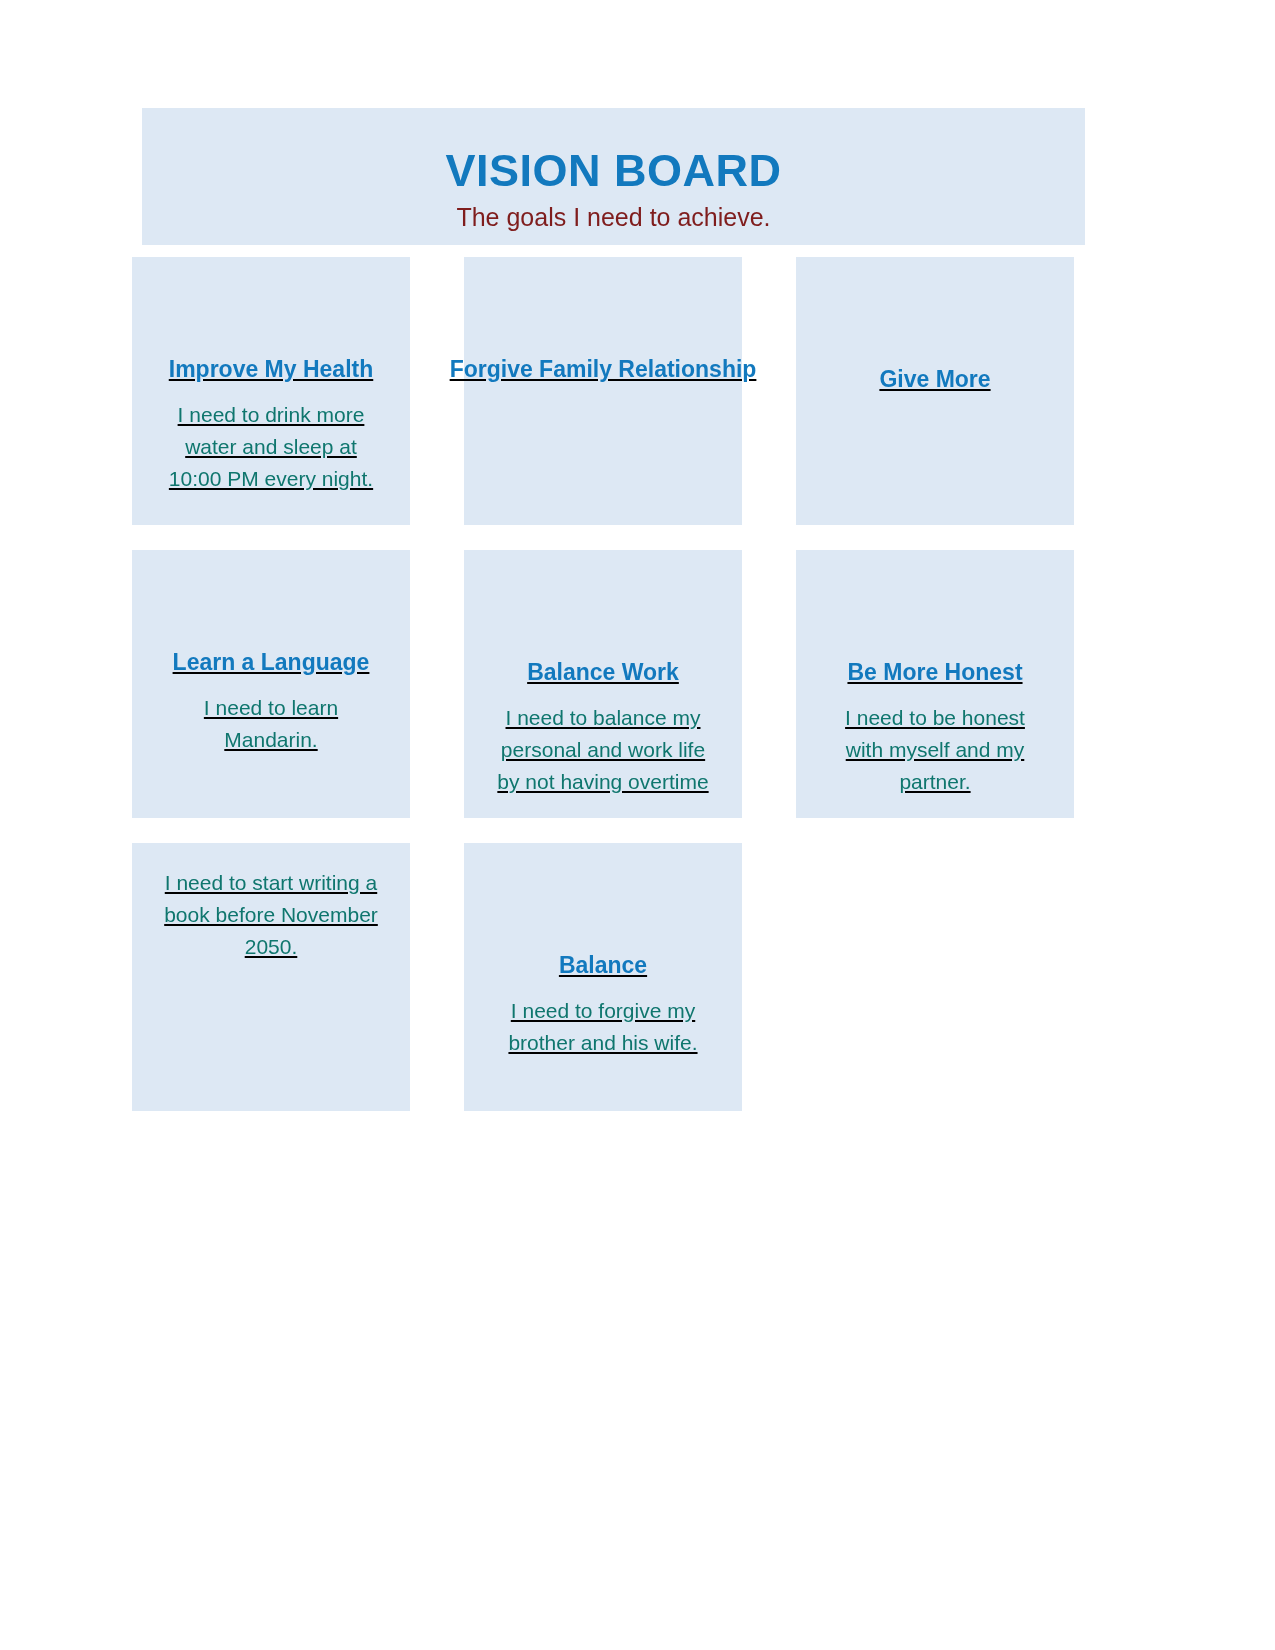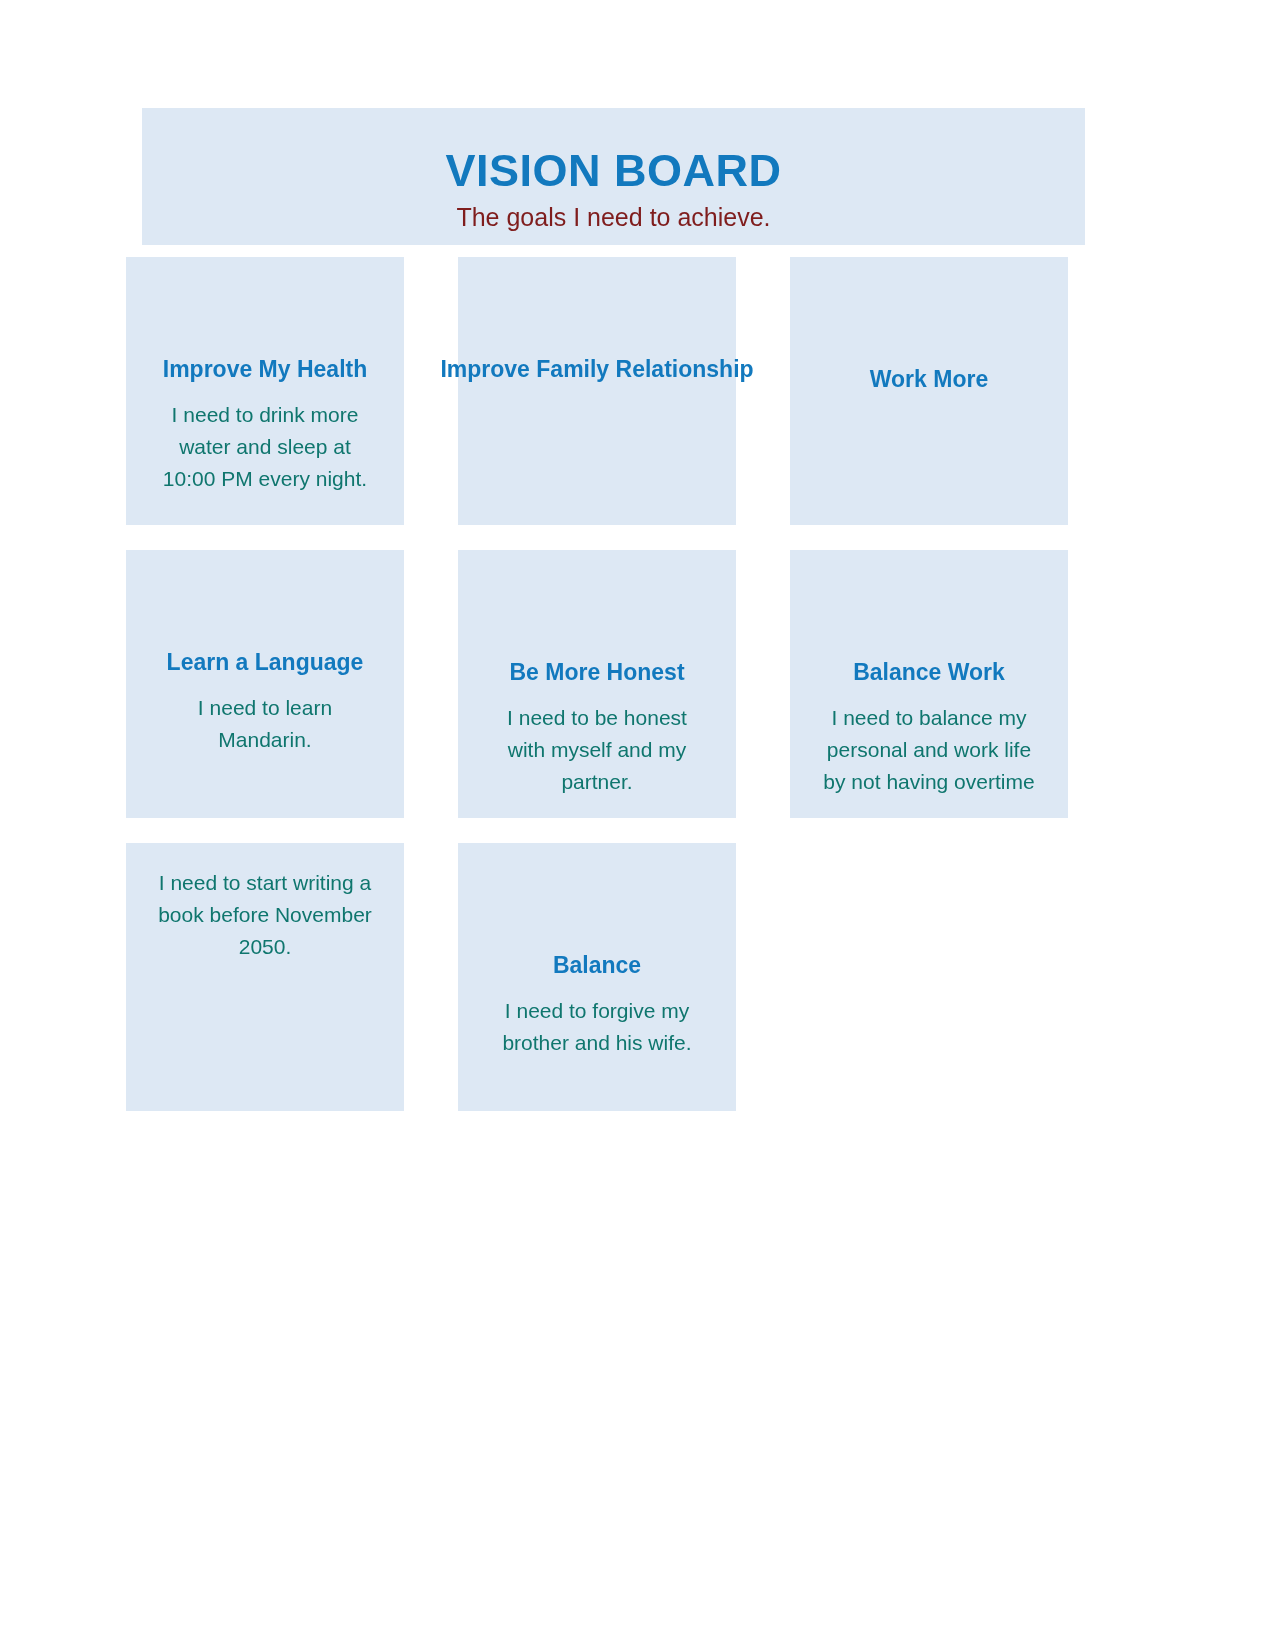--- a/index.html
+++ b/index.html
@@ -49,28 +49,29 @@
     font-weight: 400;
     color: #7f1d1d;
     line-height: 1.2;
     text-align: center;
     margin: 8px 0 0 0;
   }
 
   
   .grid {
     position: absolute;
-    left: 126px;
+    left: 132px;
     top: 257px;
     width: 943px;
     display: grid;
     grid-template-columns: 278px 278px 278px;
     grid-template-rows: 268px 268px 268px;
     column-gap: 54px;
     row-gap: 25px;
+    text-decoration: underline;
   }
 
   .card {
     background: #dde8f4;
     box-sizing: border-box;
     display: flex;
     flex-direction: column;
     align-items: center;
     padding: 14px 2px 10px 2px;
     overflow: visible;
@@ -131,56 +132,56 @@
 My Health</div>
       </div>
       <div class="card-body">I need to drink more
 water and sleep at
 10:00 PM every night.</div>
     </div>
 
 
     <div class="card">
       <div class="card-title-wrap">
-        <div class="card-title">Improve Family
+        <div class="card-title">Forgive Family
 Relationship</div>
       </div>
     </div>
 
     <div class="card">
       <div class="card-title-wrap single">
-        <div class="card-title">Work More</div>
+        <div class="card-title">Give More</div>
       </div>
     </div>
 
     <div class="card">
       <div class="card-title-wrap">
         <div class="card-title">Learn a
 Language</div>
       </div>
       <div class="card-body">I need to learn
 Mandarin.</div>
     </div>
 
     <div class="card">
       <div class="card-title-wrap single">
+        <div class="card-title">Balance Work</div>
+      </div>
+      <div class="card-body">I need to balance my
+personal and work life
+by not having overtime</div>
+    </div>
+
+    <div class="card">
+      <div class="card-title-wrap single">
         <div class="card-title">Be More Honest</div>
       </div>
       <div class="card-body narrow">I need to be honest
 with myself and my
 partner.</div>
-    </div>
-
-    <div class="card">
-      <div class="card-title-wrap single">
-        <div class="card-title">Balance Work</div>
-      </div>
-      <div class="card-body">I need to balance my
-personal and work life
-by not having overtime</div>
     </div>
 
     <div class="card">
       <div class="card-body">I need to start writing a
 book before November
 2050.</div>
     </div>
 
     <div class="card">
       <div class="card-title-wrap single">

